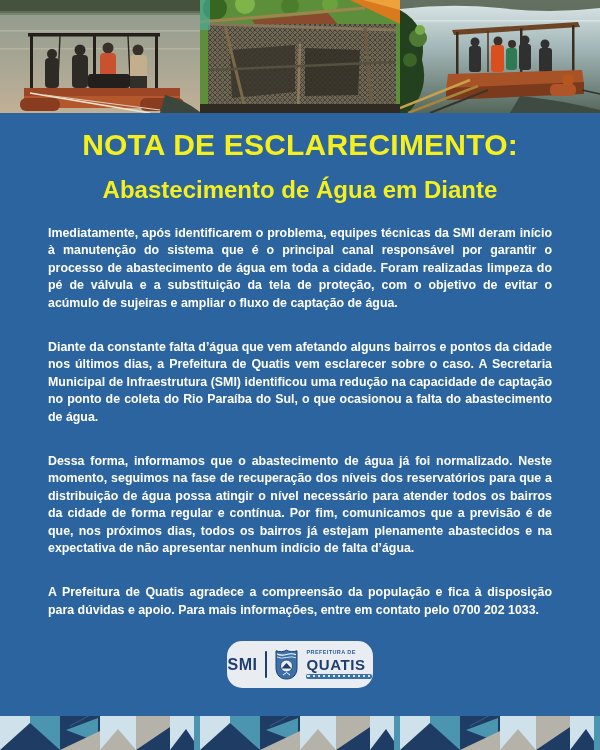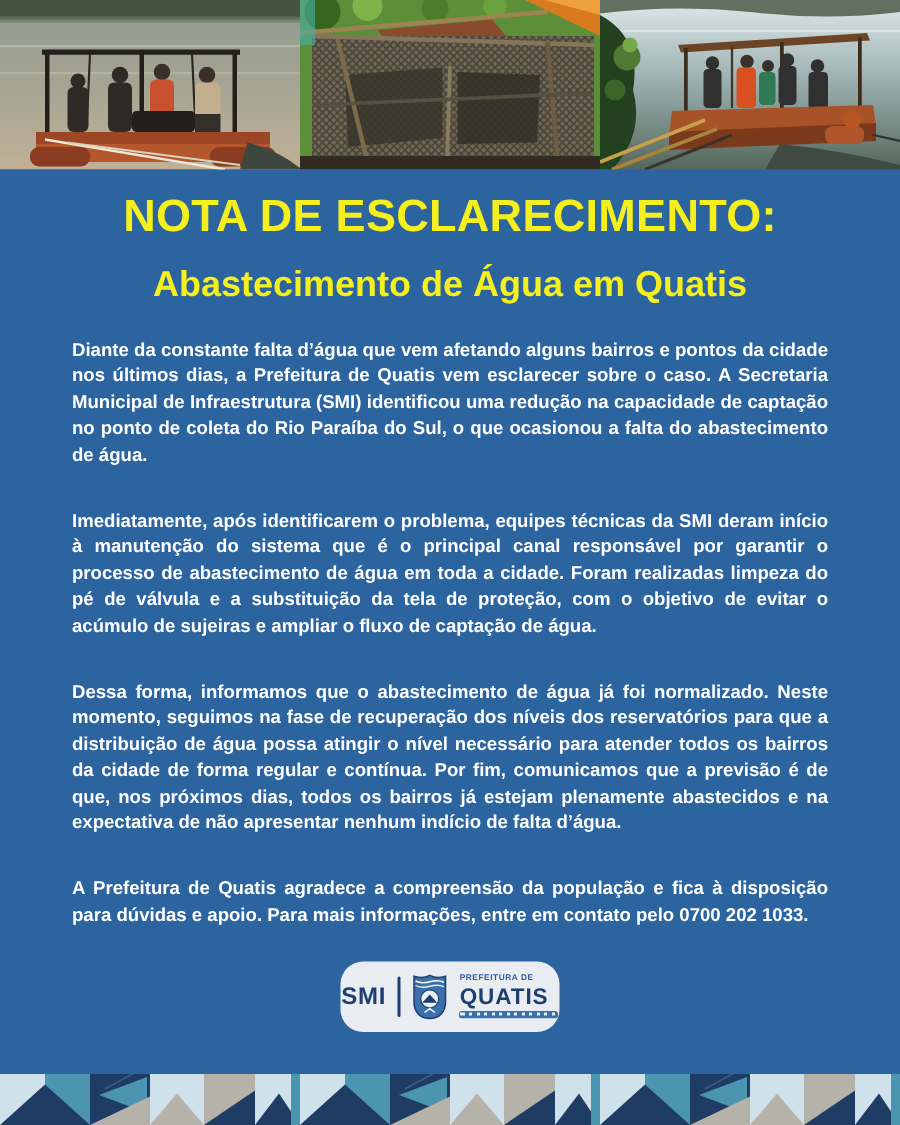--- a/index.html
+++ b/index.html
@@ -177,26 +177,26 @@
       <line x1="0" y1="108" x2="70" y2="80" stroke="#c8a24a" stroke-width="2.5"></line>
       <line x1="8" y1="113" x2="78" y2="86" stroke="#a8843a" stroke-width="2.5"></line>
       <line x1="30" y1="113" x2="88" y2="90" stroke="#3a342a" stroke-width="2"></line>
       <line x1="182" y1="90" x2="200" y2="94" stroke="#2c3430" stroke-width="1.5"></line>
       <path d="M120,96 Q160,100 200,110 L200,113 L110,113 Z" fill="#3f4a42"></path>
     </svg>
   </div>
 
   <div class="headline">
     <h1>NOTA DE ESCLARECIMENTO:</h1>
-    <h2>Abastecimento de Água em Quatis</h2>
+    <h2>Abastecimento de Água em Diante</h2>
   </div>
 
   <div class="body-copy">
+    <p>Imediatamente, após identificarem o problema, equipes técnicas da SMI deram início à manutenção do sistema que é o principal canal responsável por garantir o processo de abastecimento de água em toda a cidade. Foram realizadas limpeza do pé de válvula e a substituição da tela de proteção, com o objetivo de evitar o acúmulo de sujeiras e ampliar o fluxo de captação de água.</p>
     <p>Diante da constante falta d’água que vem afetando alguns bairros e pontos da cidade nos últimos dias, a Prefeitura de Quatis vem esclarecer sobre o caso. A Secretaria Municipal de Infraestrutura (SMI) identificou uma redução na capacidade de captação no ponto de coleta do Rio Paraíba do Sul, o que ocasionou a falta do abastecimento de água.</p>
-    <p>Imediatamente, após identificarem o problema, equipes técnicas da SMI deram início à manutenção do sistema que é o principal canal responsável por garantir o processo de abastecimento de água em toda a cidade. Foram realizadas limpeza do pé de válvula e a substituição da tela de proteção, com o objetivo de evitar o acúmulo de sujeiras e ampliar o fluxo de captação de água.</p>
     <p>Dessa forma, informamos que o abastecimento de água já foi normalizado. Neste momento, seguimos na fase de recuperação dos níveis dos reservatórios para que a distribuição de água possa atingir o nível necessário para atender todos os bairros da cidade de forma regular e contínua. Por fim, comunicamos que a previsão é de que, nos próximos dias, todos os bairros já estejam plenamente abastecidos e na expectativa de não apresentar nenhum indício de falta d’água.</p>
     <p>A Prefeitura de Quatis agradece a compreensão da população e fica à disposição para dúvidas e apoio. Para mais informações, entre em contato pelo 0700 202 1033.</p>
   </div>
 
   <div class="logo-row">
     <div class="logo-pill">
       <span class="smi-label">SMI</span>
       <span class="logo-divider"></span>
       <svg class="crest" viewBox="0 0 23 31">
         <path d="M11.5,1.2 C14.5,3 18.5,3 22,1.8 L22,19 C22,26 17.5,30 11.5,30 C5.5,30 1,26 1,19 L1,1.8 C4.5,3 8.5,3 11.5,1.2 Z" fill="#3b70ab" stroke="#1d3e6e" stroke-width="1"></path>

